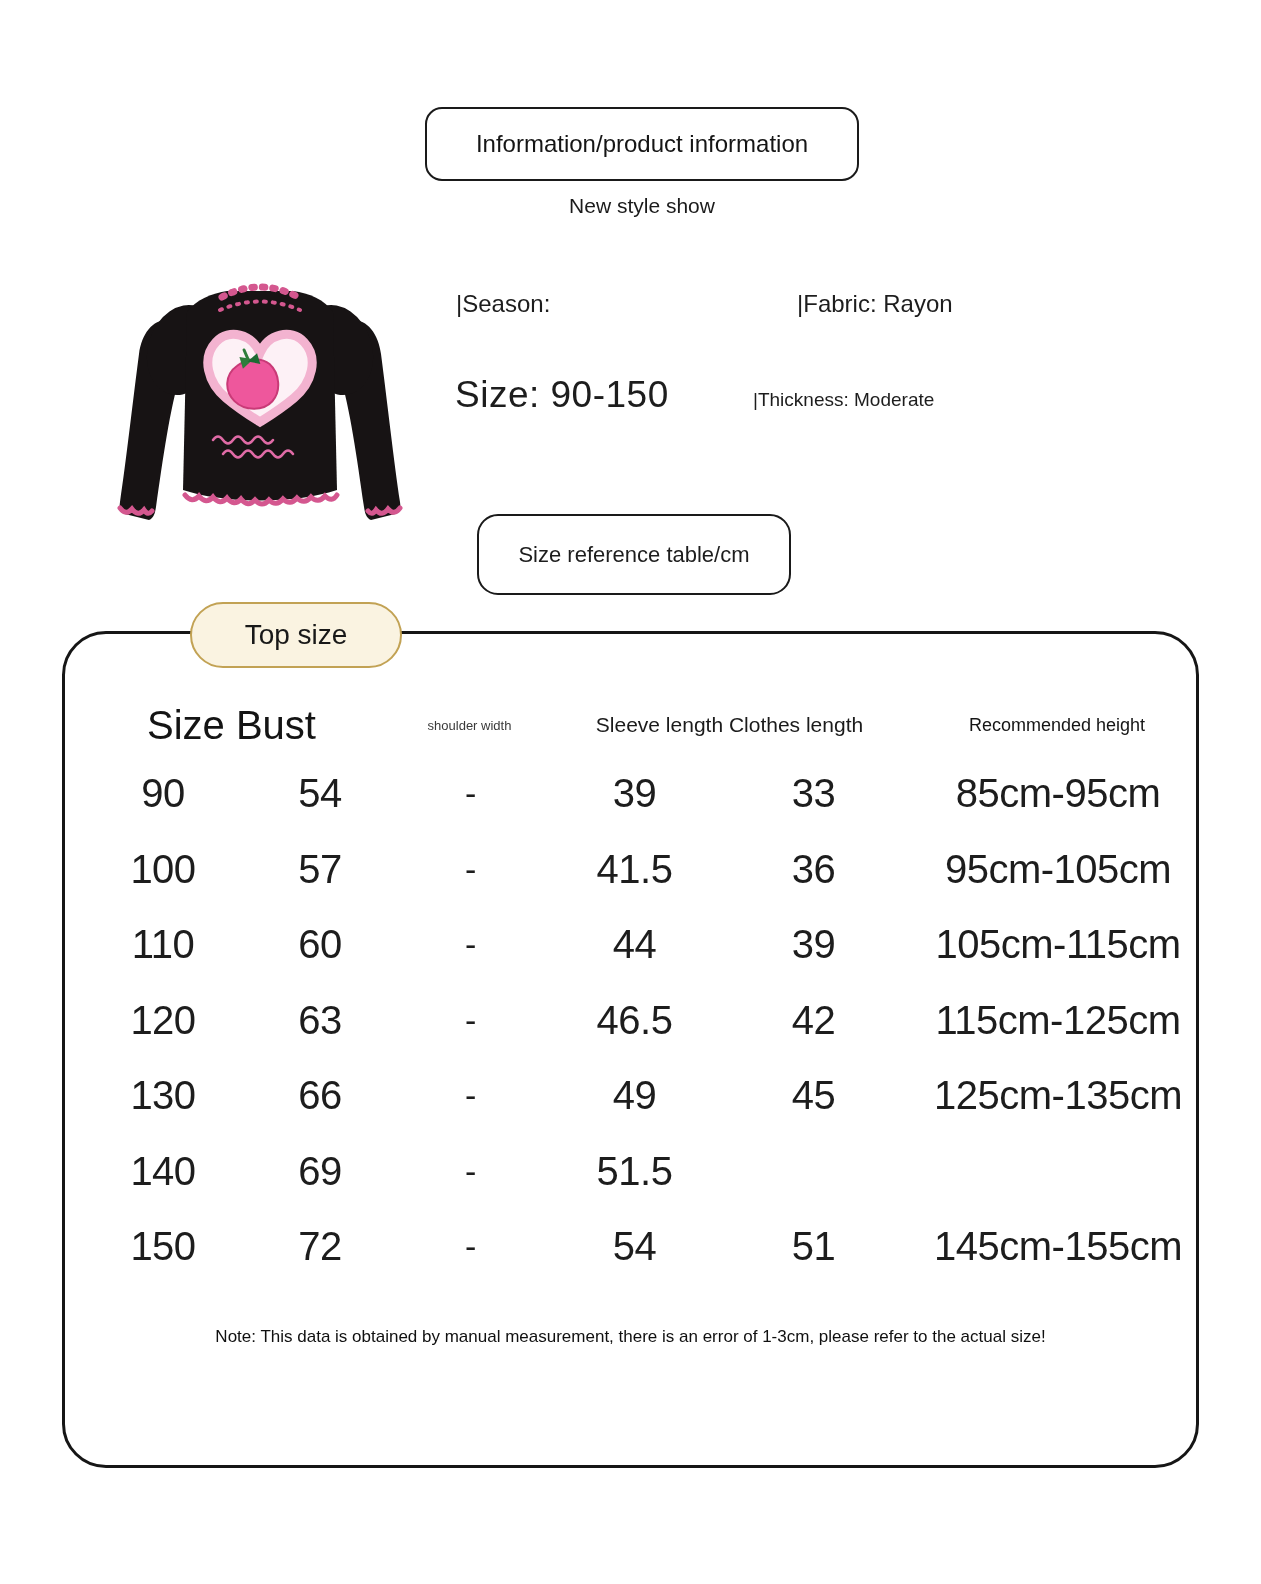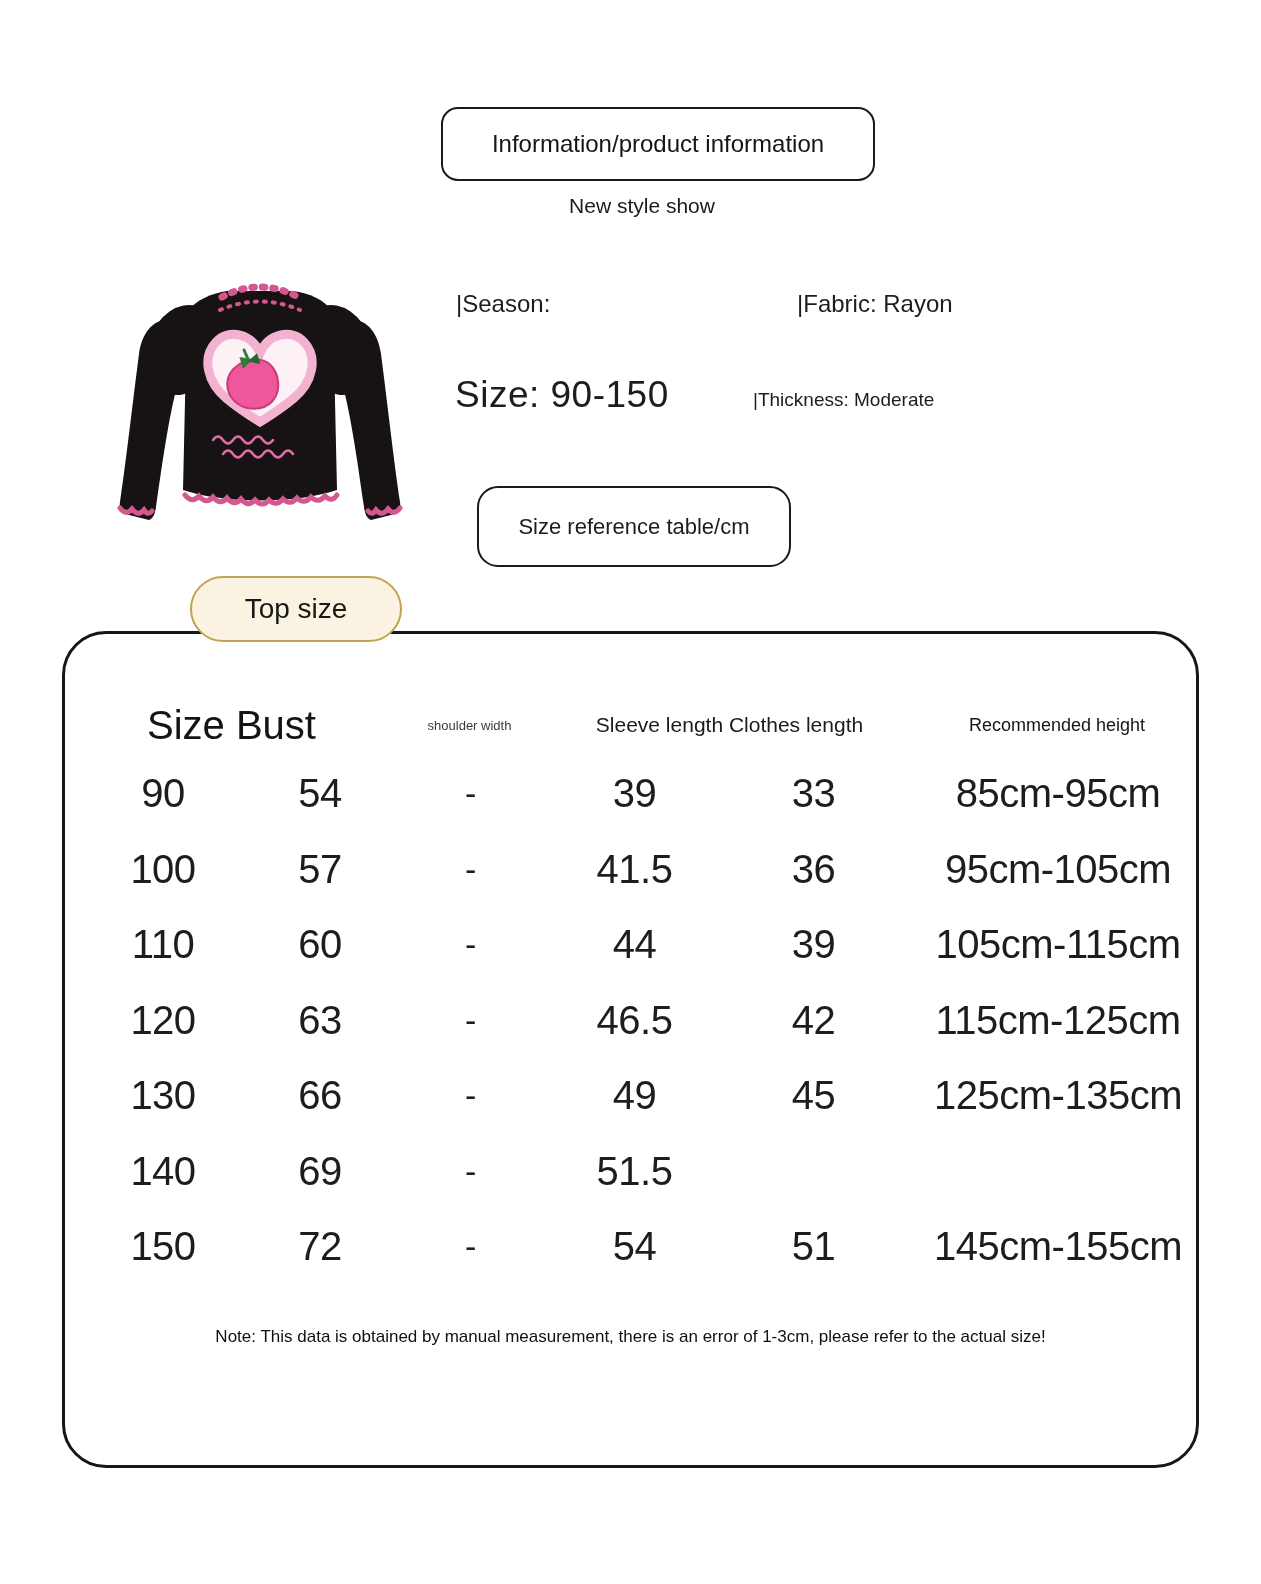--- a/index.html
+++ b/index.html
@@ -11,48 +11,48 @@
     width:1261px;height:1584px;position:relative;overflow:hidden;
     font-family:"Liberation Sans", sans-serif;color:#1d1d1d;
   }
   .abs{position:absolute;}
 
   
   .header-pill{
     left:425px;top:107px;width:434px;height:74px;
     border:2.5px solid var(--line_black);border-radius:17px;
     display:flex;align-items:center;justify-content:center;
-    font-size:24px;color:#151515;background:#fff;margin-left:16px;
+    font-size:24px;color:#151515;background:#fff;
   }
   .subtitle{
     left:425px;top:194px;width:434px;text-align:center;
     font-size:21px;color:#1b1b1b;
   }
 
   
   .season{left:456px;top:290px;font-size:24px;}
   .fabric{left:754px;top:290px;font-size:24px;margin-left:43px;}
   .size-big{left:455px;top:374px;font-size:37px;font-weight:500;letter-spacing:.5px;}
   .thickness{left:753px;top:389px;font-size:19px;}
 
   
   .ref-pill{
-    left:477px;top:486px;width:314px;height:81px;
+    left:477px;top:514px;width:314px;height:81px;
     border:2.5px solid var(--line_black);border-radius:21px;
     display:flex;align-items:center;justify-content:center;
     font-size:22px;background:#fff;
   }
 
   
   .table-box{
     left:62px;top:631px;width:1137px;height:837px;
     border:3px solid #161616;border-radius:44px;background:#fff;
   }
   .top-badge{
-    left:190px;top:576px;width:212px;height:66px;border-radius:33px;
+    left:190px;top:602px;width:212px;height:66px;border-radius:33px;
     background:var(--badge_bg);border:2.5px solid var(--badge_border);
     display:flex;align-items:center;justify-content:center;
     font-size:28px;color:#181818;z-index:3;
   }
 
   .thead{
     display:grid;grid-template-columns:314px 162px 358px 297px;
     margin-top:60px;height:62px;align-items:center;
   }
   .thead > div{text-align:center;margin-left:19px;}

